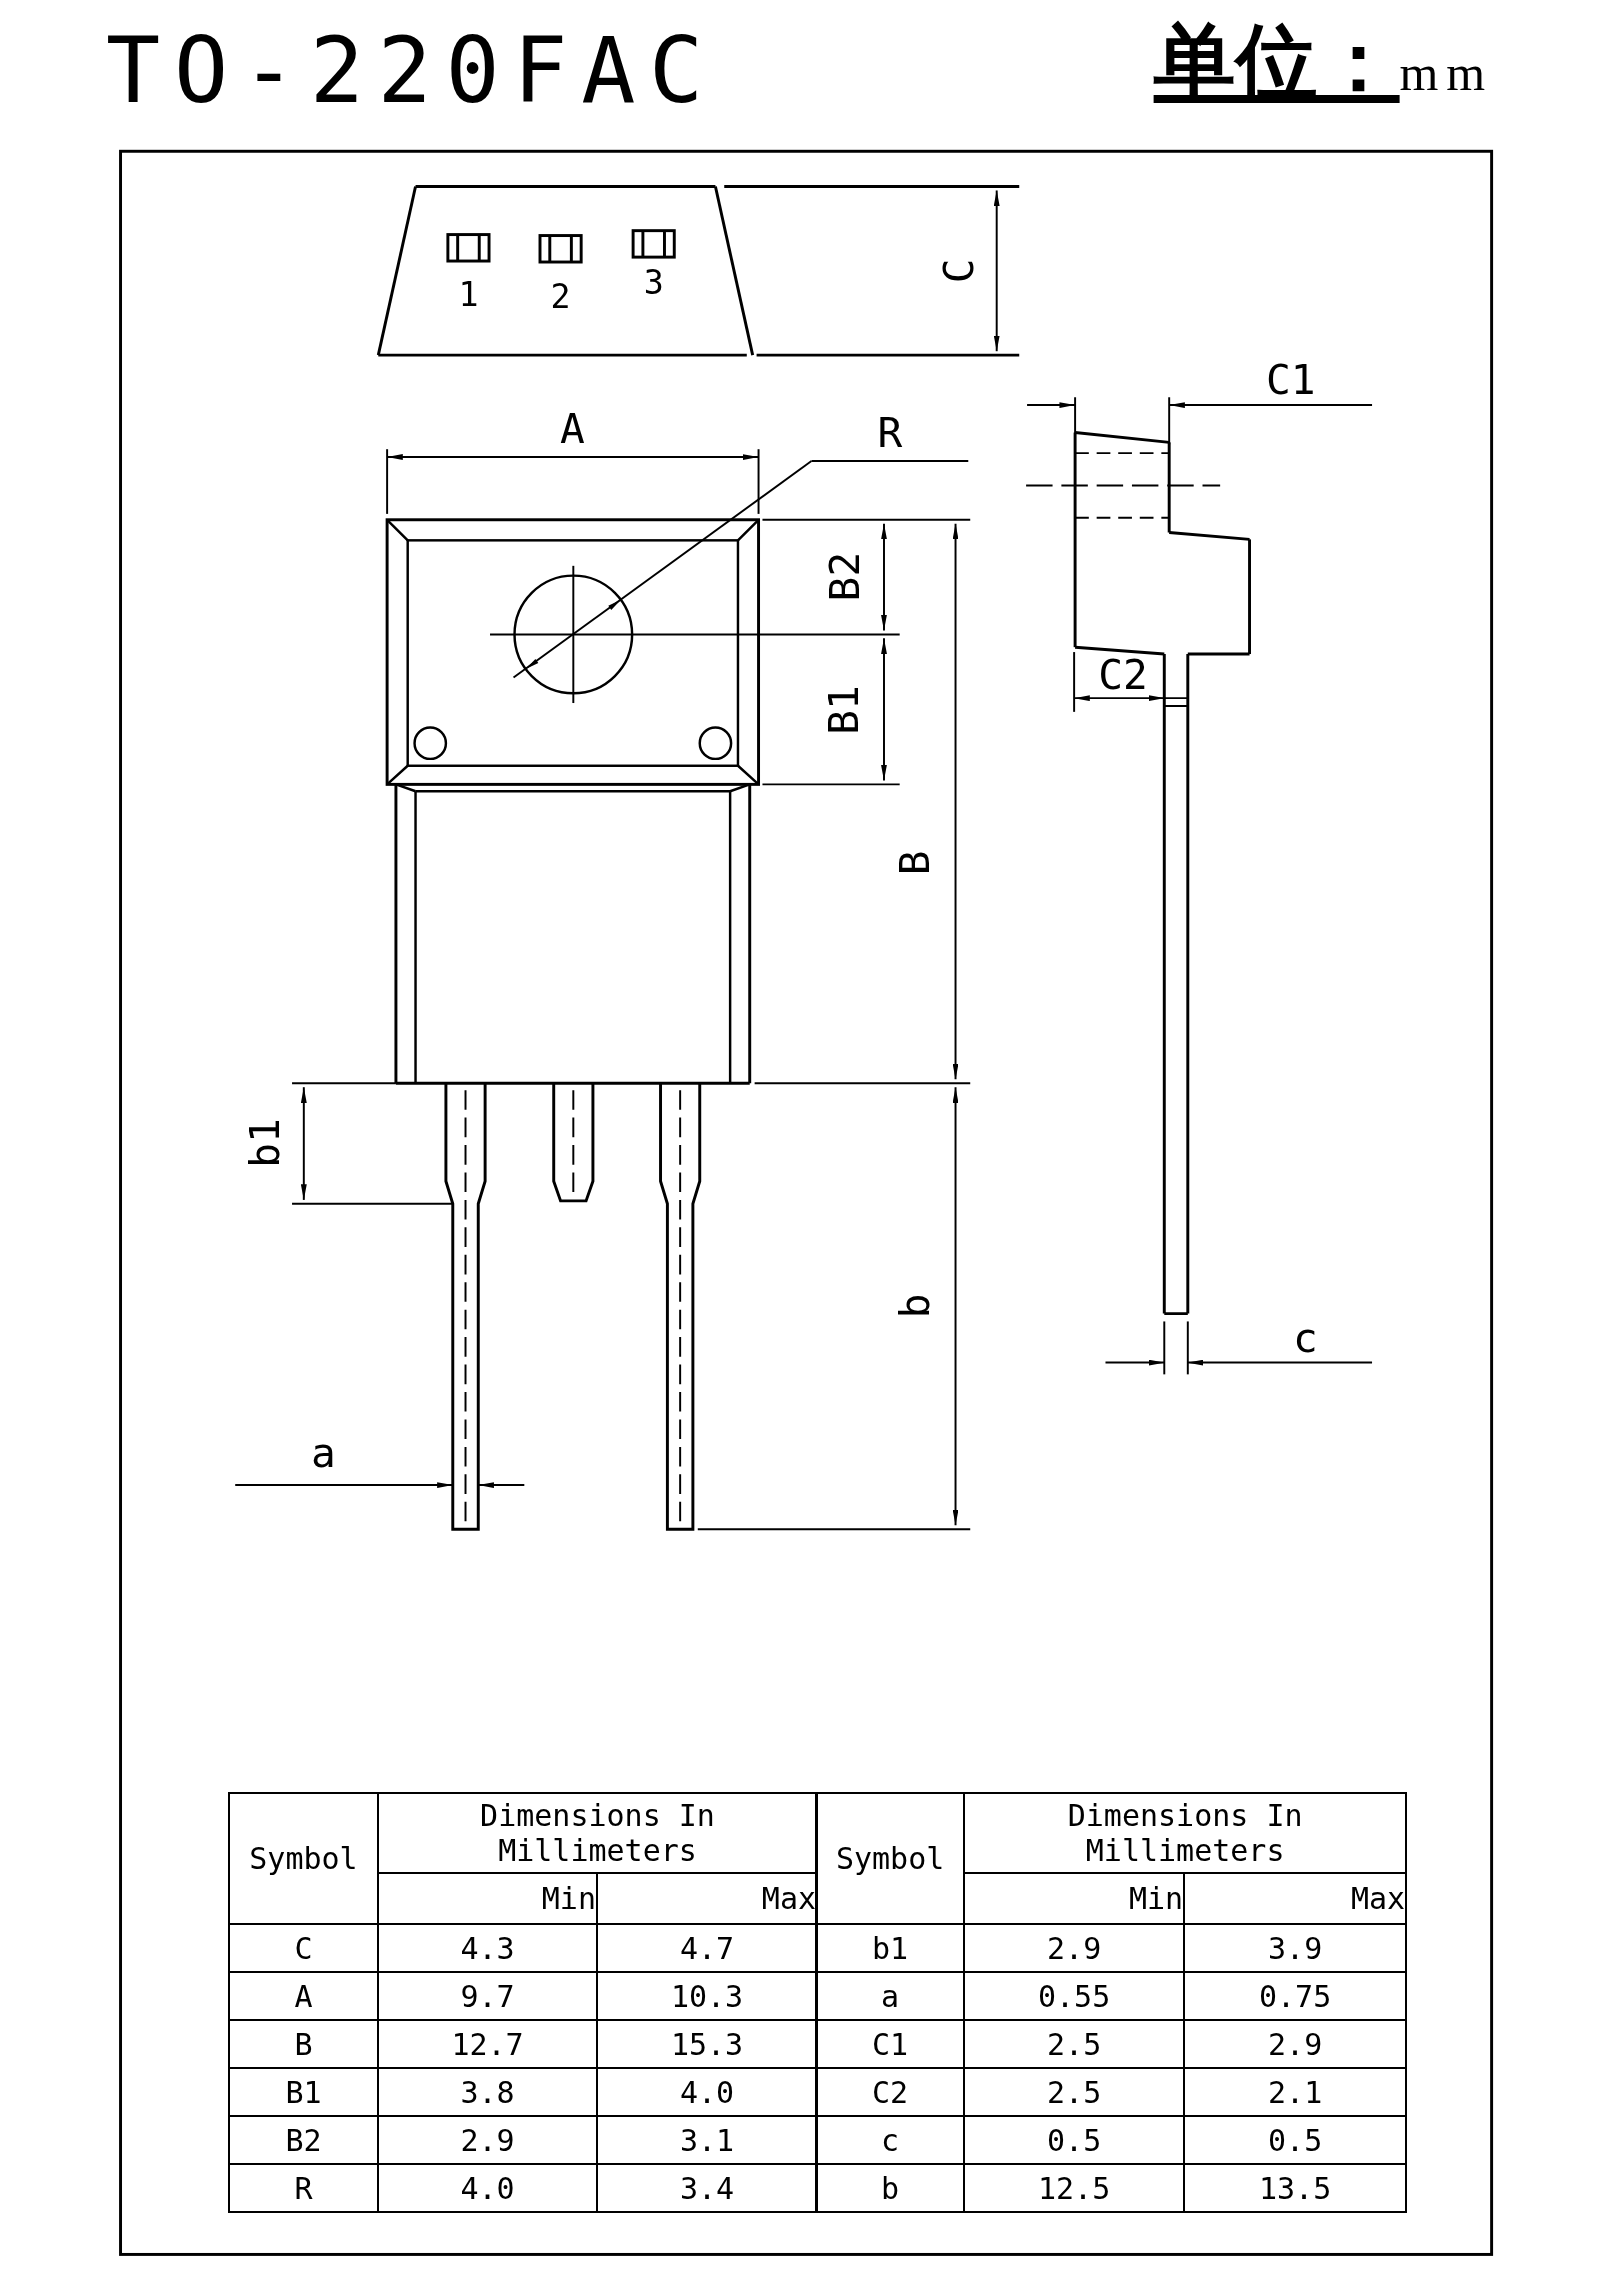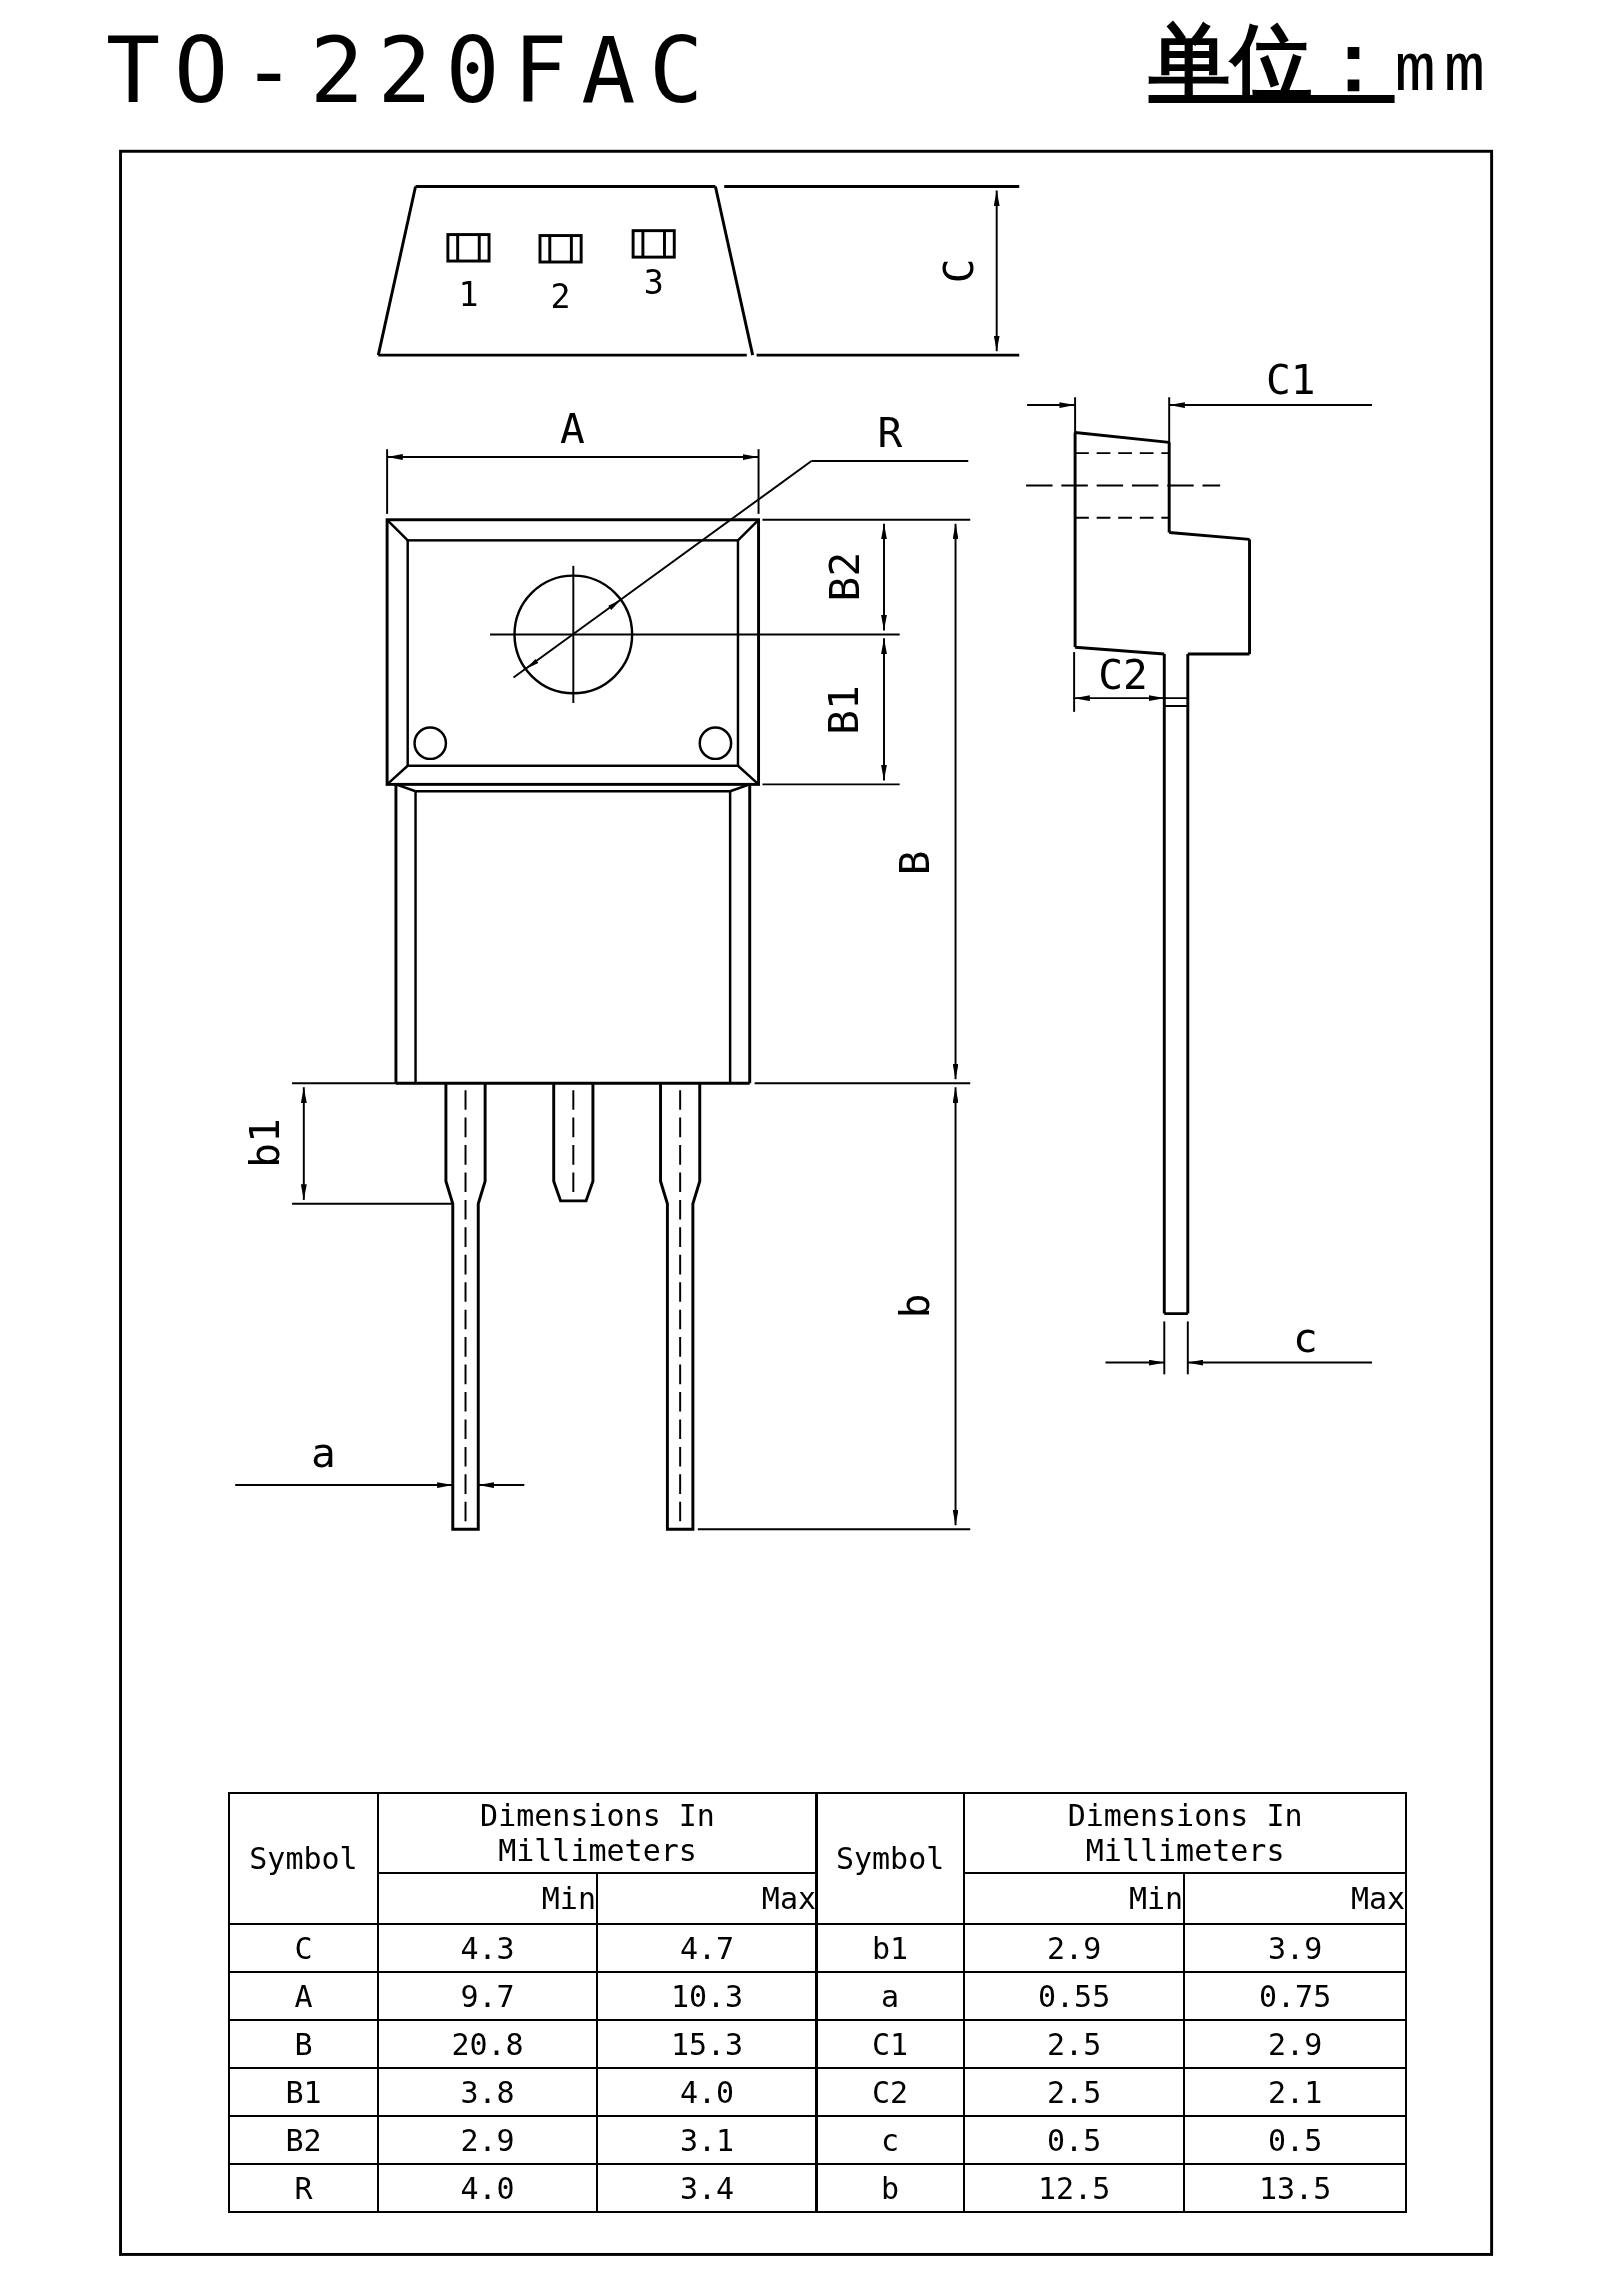--- a/index.html
+++ b/index.html
@@ -3,21 +3,21 @@
 <meta charset="utf-8">
 <style>
   html,body{margin:0;padding:0;background:#ffffff;}
   .page{position:relative;width:1620px;height:2293px;background:#ffffff;overflow:hidden;
         font-family:"DejaVu Sans Mono",monospace;color:#000;}
   .titlebar{position:absolute;left:0;top:0;width:1620px;height:127px;}
   .doc-title{position:absolute;left:106px;top:17.6px;font-size:90px;letter-spacing:13.7px;
              font-weight:400;white-space:nowrap;}
   .unit-box{position:absolute;right:127px;top:7.8px;white-space:nowrap;}
   .unit-cn{font-family:"DejaVu Serif","Liberation Serif",serif;font-size:82px;font-weight:600;text-decoration:underline;}
-  .unit-val{font-family:Liberation Mono, monospace;font-size:69px;letter-spacing:7.8px;}
+  .unit-val{font-family:Liberation Serif, serif;font-size:50px;letter-spacing:7.8px;}
   svg{position:absolute;left:0;top:0;}
   svg text{font-family:"DejaVu Sans Mono",monospace;fill:#000;}
   .dimlbl{font-size:42px;}
   .pinlbl{font-size:34px;}
   
   .dim-tables{position:absolute;left:228px;top:1792px;display:flex;}
   table{border-collapse:collapse;table-layout:fixed;}
   td,th{border:2px solid #000;text-align:center;vertical-align:middle;
         font-size:30px;font-weight:400;padding:0;overflow:hidden;}
   .tbl{border:2.9px solid #000;}
@@ -226,21 +226,21 @@
         <td>4.3</td>
         <td>4.7</td>
       </tr>
       <tr class="drow">
         <td>A</td>
         <td>9.7</td>
         <td>10.3</td>
       </tr>
       <tr class="drow">
         <td>B</td>
-        <td>20.8</td>
+        <td>12.7</td>
         <td>15.3</td>
       </tr>
       <tr class="drow">
         <td>B1</td>
         <td>3.8</td>
         <td>4.0</td>
       </tr>
       <tr class="drow">
         <td>B2</td>
         <td>2.9</td>

